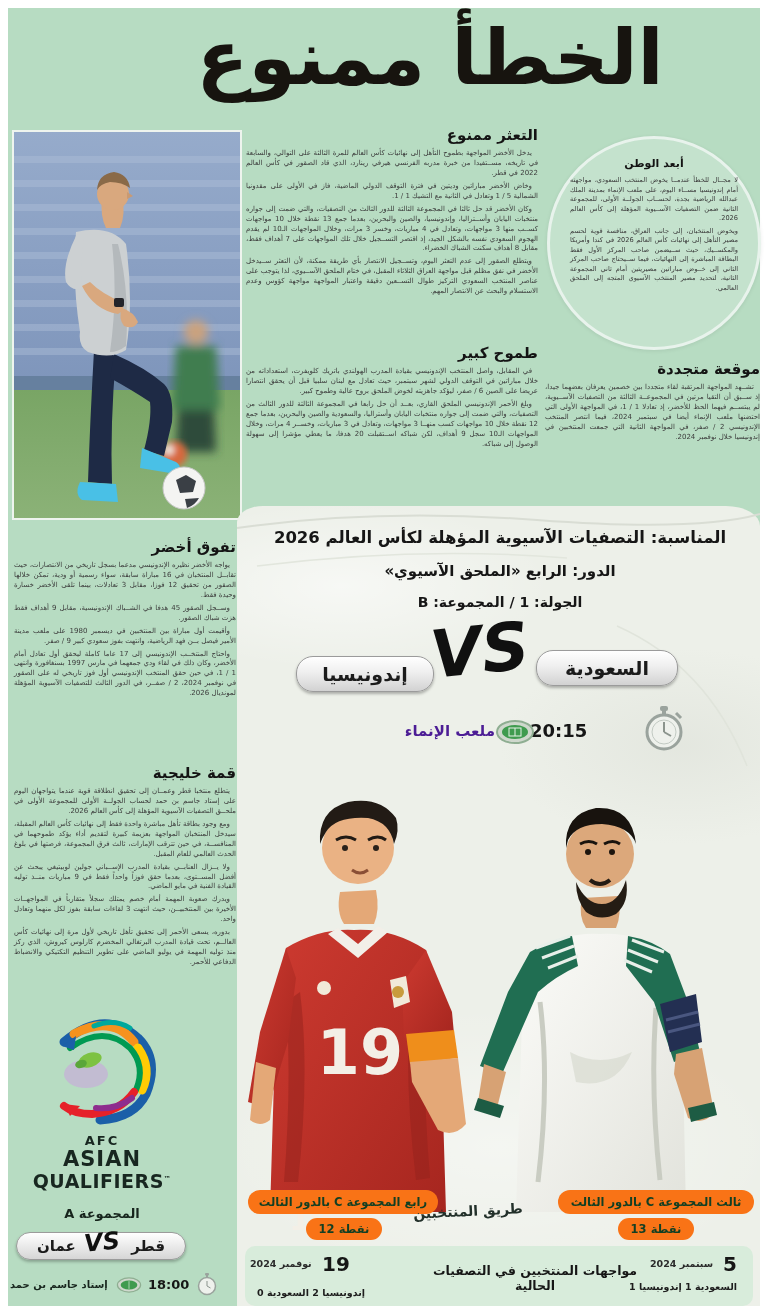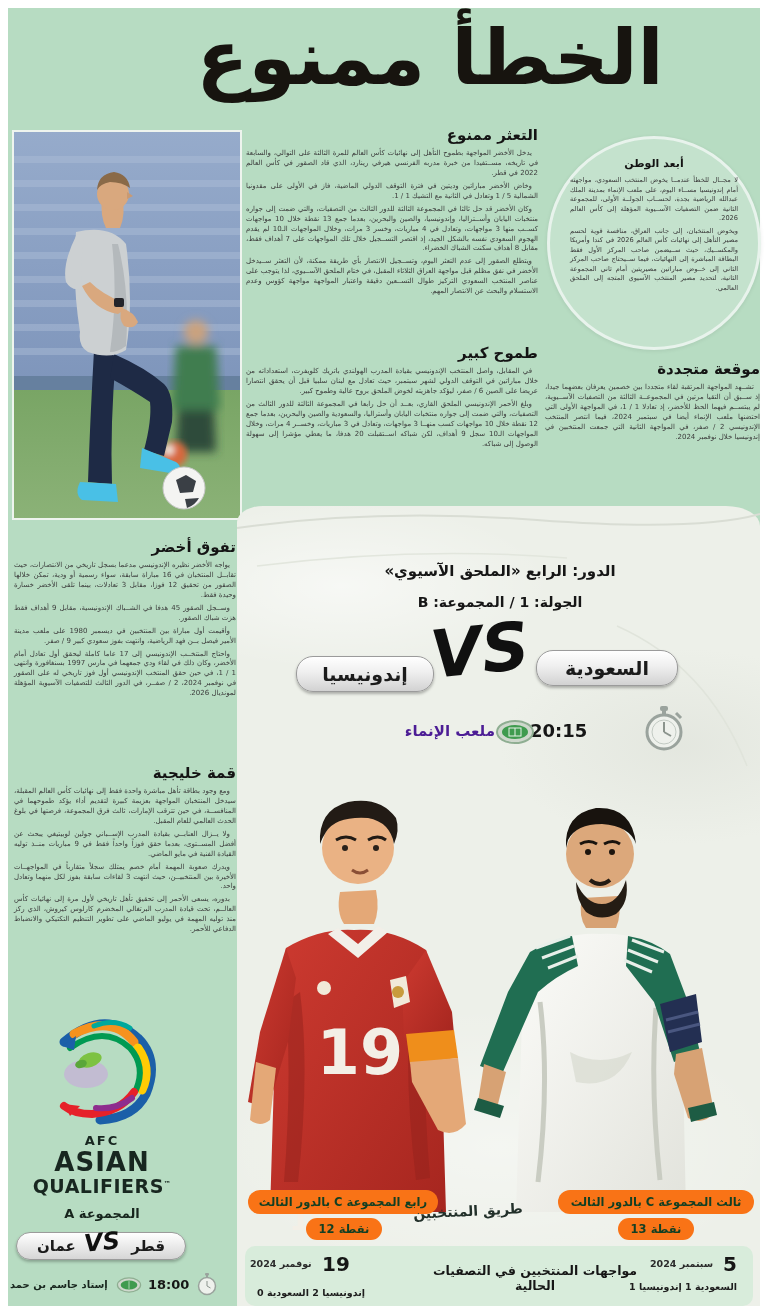--- a/index.html
+++ b/index.html
@@ -51,21 +51,21 @@
   
   .strip{position:absolute;left:245px;top:1246px;width:508px;height:60px;background:#d8ecdb;border-radius:10px;}
   .strip-title{position:absolute;left:420px;top:1263px;width:230px;text-align:center;direction:rtl;
                font-size:12.5px;font-weight:bold;color:#161616;}
   .day-num{position:absolute;font-size:20px;font-weight:bold;color:#161616;}
   .day-date{position:absolute;font-size:9.5px;font-weight:bold;color:#2b2b2b;direction:rtl;}
   .day-result{position:absolute;font-size:9.5px;font-weight:bold;color:#1d1d1d;direction:rtl;text-align:center;width:130px;}
   
   .afc-word{position:absolute;left:0;top:1134px;width:204px;text-align:center;color:#182720;line-height:1.08;}
   .afc-word .l1{font-size:13px;font-weight:bold;letter-spacing:2px;}
-  .afc-word .l2{font-size:26px;font-weight:bold;letter-spacing:1px;}
+  .afc-word .l2{font-size:21px;font-weight:bold;letter-spacing:1px;}
   .afc-word .l3{font-size:19px;font-weight:bold;letter-spacing:.5px;}
   .afc-word sup{font-size:7px;}
   .group-a{position:absolute;left:0;top:1206px;width:204px;text-align:center;direction:rtl;
            font-size:13px;font-weight:bold;color:#17251d;}
   .side-pill{position:absolute;left:16px;top:1232px;width:170px;height:28px;border-radius:14px;
              background:linear-gradient(180deg,#ffffff,#d6d6d6);border:1px solid #9b9b9b;
              box-shadow:0 2px 3px rgba(0,0,0,.25);display:flex;align-items:center;
              justify-content:space-between;padding:0 20px;box-sizing:border-box;
              font-size:15px;font-weight:bold;color:#1b1b1b;direction:rtl;}
   .vs-small{position:absolute;left:84px;top:1228px;font-size:24px;font-weight:900;font-style:italic;
@@ -171,33 +171,35 @@
 
   <div class="article" style="left:14px;top:538px;width:222px;">
     <h3>تفوق أخضر</h3>
     <p>يواجه الأخضر نظيره الإندونيسي مدعما بسجل تاريخي من الانتصارات، حيث تقابــل المنتخبان في 16 مباراة سابقة، سواء رسمية أو ودية، تمكن خلالها الصقور من تحقيق 12 فوزا، مقابل 3 تعادلات، بينما تلقى الأخضر خسارة وحيدة فقط.</p>
     <p>وســجل الصقور 45 هدفا في الشــباك الإندونيسية، مقابل 9 أهداف فقط هزت شباك الصقور.</p>
     <p>وأقيمت أول مباراة بين المنتخبين في ديسمبر 1980 على ملعب مدينة الأمير فيصل بــن فهد الرياضية، وانتهت بفوز سعودي كبير 9 / صفر.</p>
     <p>واحتاج المنتخــب الإندونيسي إلى 17 عاما كاملة ليحقق أول تعادل أمام الأخضر، وكان ذلك في لقاء ودي جمعهما في مارس 1997 بسنغافورة وانتهى 1 / 1، في حين حقق المنتخب الإندونيسي أول فوز تاريخي له على الصقور في نوفمبر 2024، 2 / صفــر، في الدور الثالث للتصفيات الآسيوية المؤهلة لمونديال 2026.</p>
   </div>
   <div class="article" style="left:14px;top:764px;width:222px;">
     <h3>قمة خليجية</h3>
+    <p>يتطلع منتخبا قطر وعمــان إلى تحقيق انطلاقة قوية عندما يتواجهان اليوم على إستاد جاسم بن حمد لحساب الجولــة الأولى للمجموعة الأولى في ملحــق التصفيات الآسيوية المؤهلة إلى كأس العالم 2026.</p>
     <p>ومع وجود بطاقة تأهل مباشرة واحدة فقط إلى نهائيات كأس العالم المقبلة، سيدخل المنتخبان المواجهة بعزيمة كبيرة لتقديم أداء يؤكد طموحهما في المنافســة، في حين تترقب الإمارات، ثالث فرق المجموعة، فرصتها في بلوغ الحدث العالمي للعام المقبل.</p>
     <p>ولا يــزال العنابــي بقيادة المدرب الإســباني جولين لوبيتيغي يبحث عن أفضل المســتوى، بعدما حقق فوزاً واحداً فقط في 9 مباريات منــذ توليه القيادة الفنية في مايو الماضي.</p>
     <p>ويدرك صعوبة المهمة أمام خصم يمتلك سجلاً متقارباً في المواجهــات الأخيرة بين المنتخبيــن، حيث انتهت 3 لقاءات سابقة بفوز لكل منهما وتعادل واحد.</p>
     <p>بدوره، يسعى الأحمر إلى تحقيق تأهل تاريخي لأول مرة إلى نهائيات كأس العالــم، تحت قيادة المدرب البرتغالي المخضرم كارلوس كيروش، الذي ركز منذ توليه المهمة في يوليو الماضي على تطوير التنظيم التكتيكي والانضباط الدفاعي للأحمر.</p>
   </div>
 
   <div class="paper"></div>
   <svg class="paper-lines" viewBox="0 0 523 800">
     <path d="M0 22 Q140 2 300 14 T523 8" fill="none" stroke="#d9ddd4" stroke-width="2"></path>
     <path d="M20 60 Q180 40 330 52" fill="none" stroke="#e2e6dd" stroke-width="1.5"></path>
     <path d="M380 120 Q470 160 510 260" fill="none" stroke="#e0e4db" stroke-width="1.5"></path>
   </svg>
 
+  <div class="match-line m1">المناسبة: التصفيات الآسيوية المؤهلة لكأس العالم 2026</div>
   <div class="match-line m2">الدور: الرابع «الملحق الآسيوي»</div>
   <div class="match-line m3">الجولة: 1  /  المجموعة: B</div>
 
   <div class="pill" style="left:536px;top:650px;width:140px;">السعودية</div>
   <div class="vs-big">VS</div>
   <div class="pill" style="left:296px;top:656px;width:136px;">إندونيسيا</div>
 
   <svg class="icon-abs" style="left:642px;top:704px;" width="44" height="48" viewBox="0 0 44 48">
     <rect x="18" y="2" width="8" height="5" rx="2" fill="#9aa39d"></rect>
     <rect x="20" y="6" width="4" height="5" fill="#9aa39d"></rect>

